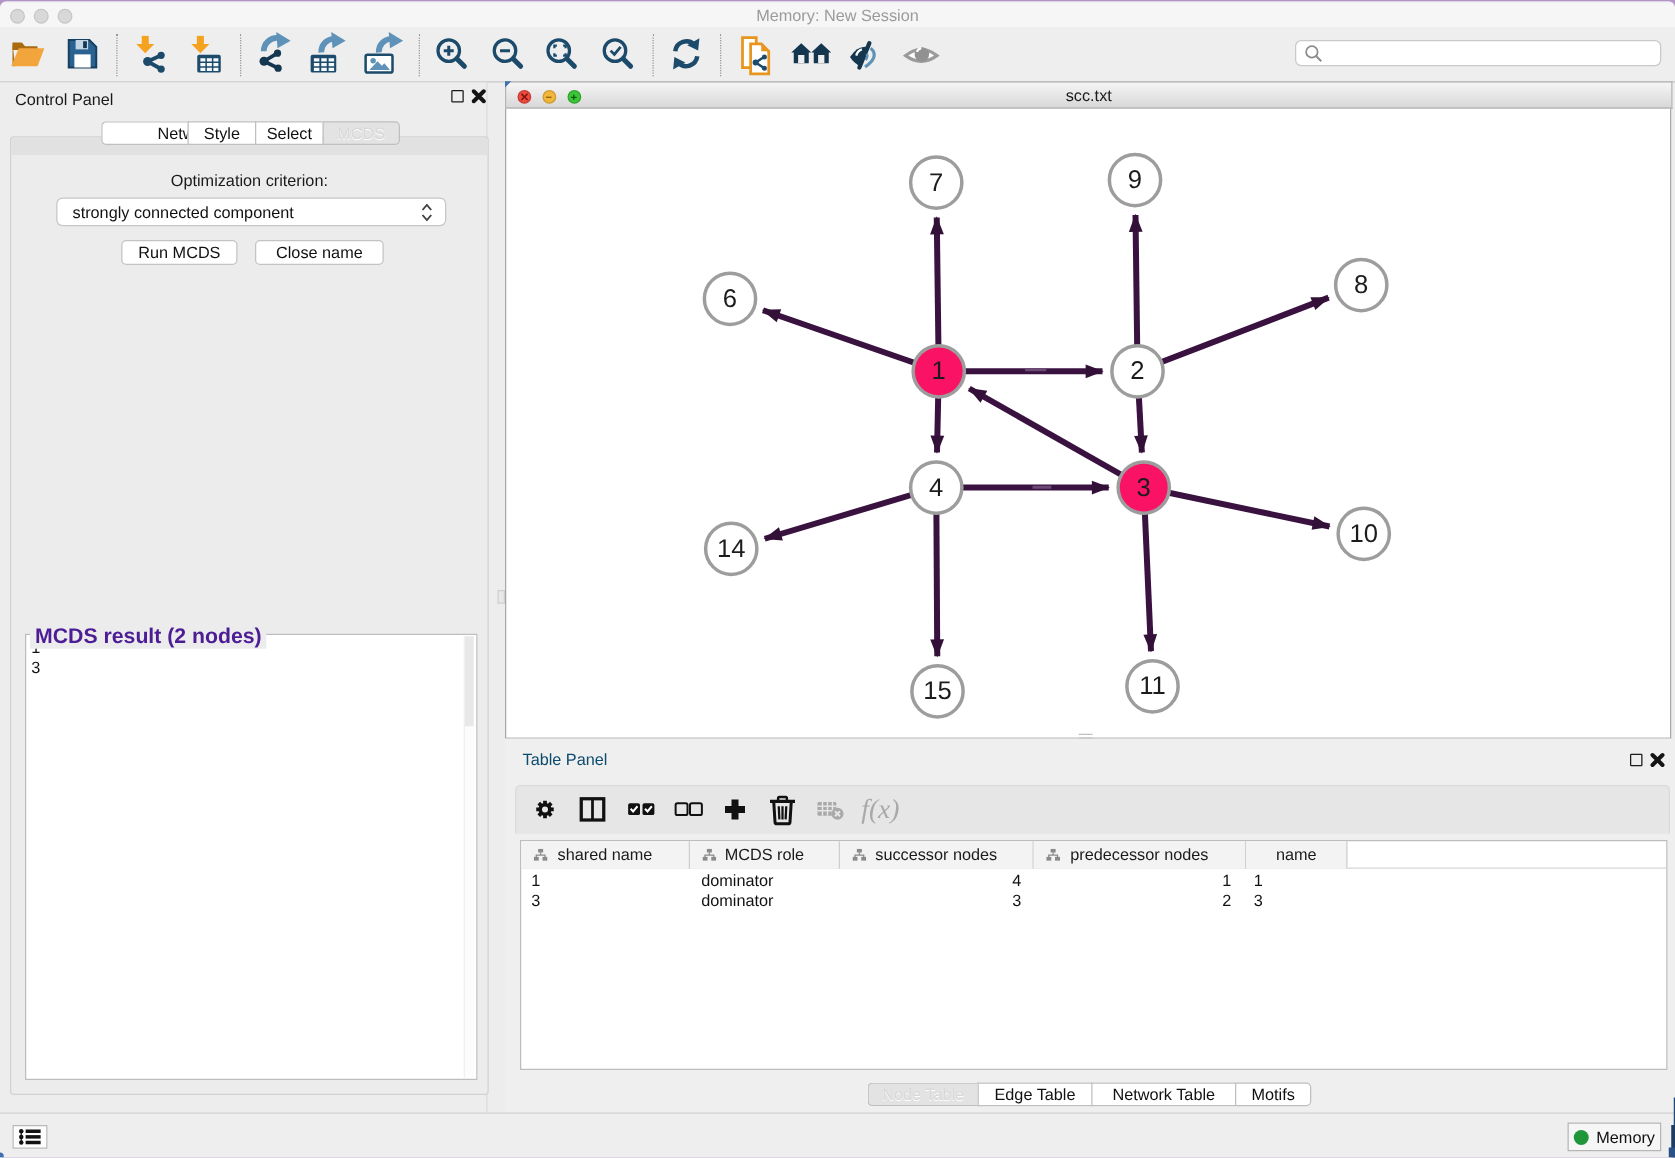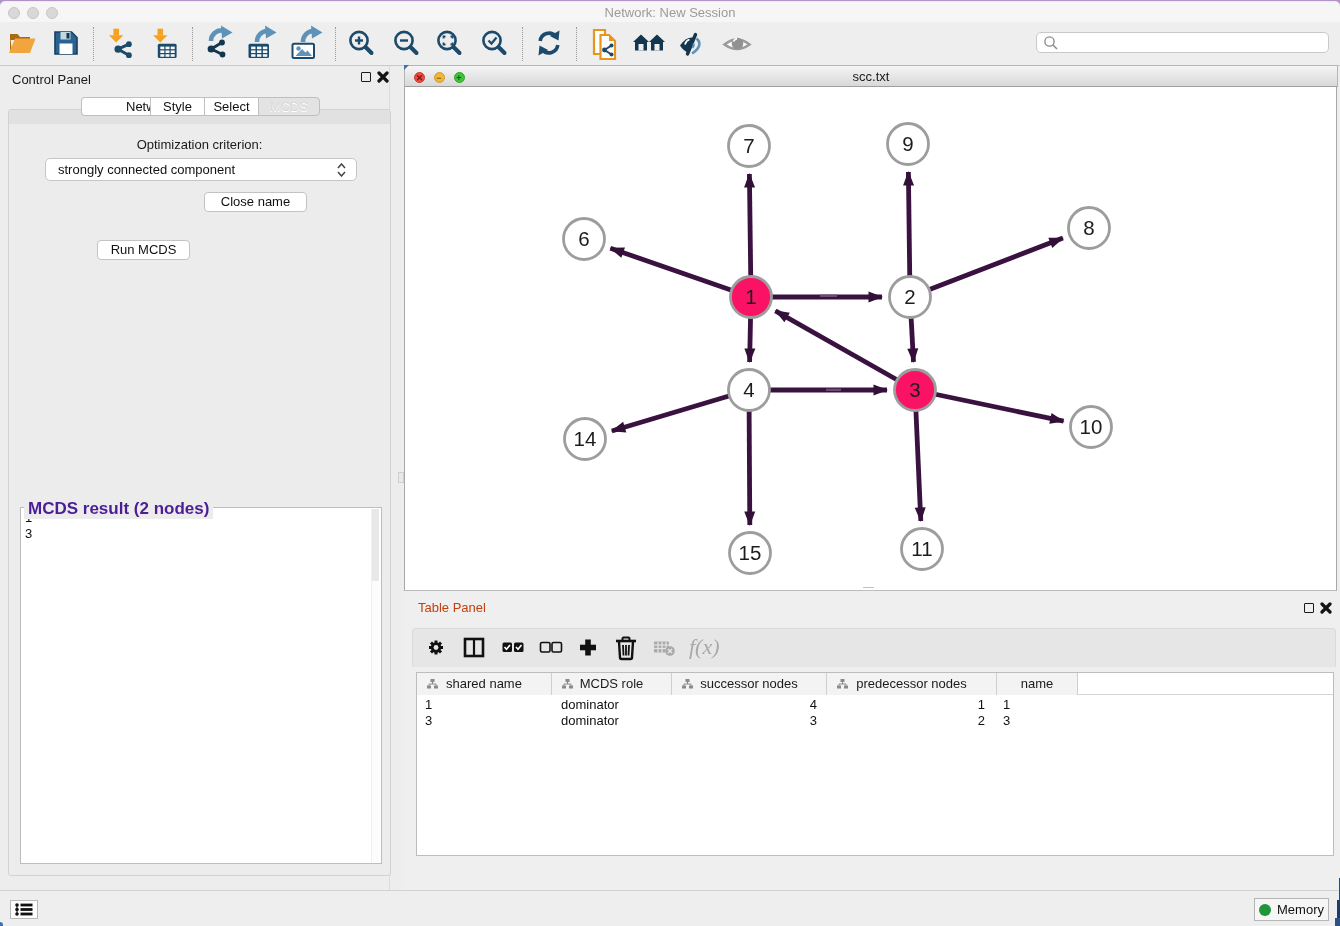--- a/index.html
+++ b/index.html
@@ -35,42 +35,42 @@
 #result-box { position:absolute; left:2px; top:8px; width:362px; height:357px; background:#fff; border:1px solid #bdbdbd; }
 #result-title { position:absolute; left:6px; top:0px; background:#ececec; padding:0 4px; font-size:17px; color:#4c1d95;font-weight:bold; }
 
 #netwin { position:absolute; left:404px; top:65px; width:934px; height:526px; }
 #net-titlebar { position:absolute; left:0; top:0; width:100%; height:22px; background:linear-gradient(#f5f5f5,#d8d8d8); border:1px solid #b5b5b5; border-bottom:1px solid #9e9e9e; }
 #net-title { position:absolute; left:0; top:3px; width:100%; text-align:center; font-size:13px; color:#1a1a1a; }
 .mac { position:absolute; top:5.5px; width:11px; height:11px; border-radius:50%; font-size:9px; line-height:11px; text-align:center; font-weight:bold; }
 #canvas { position:absolute; left:0; top:22px; width:933px; height:504px; background:#fff; border-left:1px solid #a8a8a8; border-right:1px solid #a8a8a8; border-bottom:1px solid #bbb; }
 
 #tablepanel { position:absolute; left:404px; top:591px; width:936px; height:299px; background:#efefef; }
-#tp-title { position:absolute; left:14px; top:9px; font-size:13px; color:#c2410c; }
+#tp-title { position:absolute; left:14px; top:9px; font-size:13px; color:#0c4a6e; }
 #tp-toolbar { position:absolute; left:8px; top:37px; width:924px; height:39px; background:#e6e6e6; border:1px solid #dadada; border-radius:4px 4px 0 0; border-bottom:none; }
 #tp-table { position:absolute; left:12px; top:81px; width:918px; height:184px; background:#fff; border:1px solid #bdbdbd; }
 .hicon { position:absolute; left:10px; top:6px; }
 #tp-header { position:absolute; left:0; top:0; width:100%; height:22px; border-bottom:1px solid #d6d6d6; font-size:13px; color:#1a1a1a; }
 .hcell { position:absolute; top:0; height:22px; background:#f3f3f3; border-right:1px solid #cfcfcf; text-align:center; line-height:22px; }
 .tcell { position:absolute; font-size:13px; color:#111; height:16px; line-height:16px; }
 #tp-tabs { position:absolute; left:290px; top:275px; height:19px; display:flex; }
 
 #statusbar { position:absolute; left:0; top:890px; width:1340px; height:36px; background:#eeeeee; border-top:1px solid #d2d2d2; }
 #sb-btn { position:absolute; left:10px; top:9px; width:28px; height:19px; background:#fdfdfd; border:1px solid #b9b9b9; }
 #mem-btn { position:absolute; left:1254px; top:7px; width:75px; height:23px; background:#f6f6f6; border:1px solid #b5b5b5; font-size:13px; color:#111; text-align:center; line-height:21px; }
 .frag { position:absolute; background:#2a4a70; }
 </style>
 </head>
 <body>
 <div id="appwin"></div>
 <div id="titlebar">
   <div class="tl" style="left:8px;"></div>
   <div class="tl" style="left:27px;"></div>
   <div class="tl" style="left:46px;"></div>
-  <div id="title-text">Network: New Session</div>
+  <div id="title-text">Memory: New Session</div>
 </div>
 <div id="toolbar">
   <div class="sep" style="left:93px;"></div>
   <div class="sep" style="left:192px;"></div>
   <div class="sep" style="left:335px;"></div>
   <div class="sep" style="left:522px;"></div>
   <div class="sep" style="left:576px;"></div>
   <svg id="mainicons" style="position:absolute;left:0;top:0;" width="770" height="43" viewBox="0 0 770 43">
 
     <g transform="translate(22,21)">
@@ -241,21 +241,21 @@
     <div class="tab" style="width:54px;">Select</div>
     <div class="tab sel last" style="width:62px;">MCDS</div>
   </div>
   <div id="cp-content">
     <div class="topband"></div>
     <div id="combo">strongly connected component<svg width="9" height="14" viewBox="0 0 9 14" style="position:absolute; right:10px; top:4px;">
           <path d="M1,5 L4.5,1 L8,5" fill="none" stroke="#444" stroke-width="1.5"></path>
           <path d="M1,9 L4.5,13 L8,9" fill="none" stroke="#444" stroke-width="1.5"></path>
         </svg></div>
     <div id="opt-label">Optimization criterion:</div>
-    <div class="btn" style="left:88px; top:82px; width:93px;margin-top:48px;">Run MCDS</div>
+    <div class="btn" style="left:88px; top:82px; width:93px;">Run MCDS</div>
     <div class="btn" style="left:195px; top:82px; width:103px;">Close name</div>
     <div id="result-group">
       <div id="result-box">
         <div style="position:absolute; left:4px; top:2px; font-size:13px; color:#111; line-height:16px;">1<br>3</div>
         <div style="position:absolute; right:2px; top:1px; width:8px; height:353px; background:#fcfcfc; border-left:1px solid #f0f0f0;"></div>
         <div style="position:absolute; right:2px; top:1px; width:7px; height:72px; background:#e8e8e8;"></div>
       </div>
       <div id="result-title">MCDS result (2 nodes)</div>
     </div>
   </div>
@@ -435,20 +435,26 @@
       <div class="tcell" style="left:255px; top:23.5px; width:145px; text-align:right;">4</div>
       <div class="tcell" style="left:410px; top:23.5px; width:158px; text-align:right;">1</div>
       <div class="tcell" style="left:586px; top:23.5px;">1</div>
       <div class="tcell" style="left:8px; top:39.5px;">3</div>
       <div class="tcell" style="left:144px; top:39.5px;">dominator</div>
       <div class="tcell" style="left:255px; top:39.5px; width:145px; text-align:right;">3</div>
       <div class="tcell" style="left:410px; top:39.5px; width:158px; text-align:right;">2</div>
       <div class="tcell" style="left:586px; top:39.5px;">3</div>
     </div>
   </div>
+  <div id="tp-tabs">
+    <div class="tab first sel" style="width:88px;">Node Table</div>
+    <div class="tab" style="width:91px;">Edge Table</div>
+    <div class="tab" style="width:115px;">Network Table</div>
+    <div class="tab last" style="width:61px;">Motifs</div>
+  </div>
 </div>
 <div id="statusbar">
   <div id="sb-btn">
     <svg width="18" height="13" viewBox="0 0 18 13" style="position:absolute;left:4px;top:2px;">
       <g fill="#111">
         <circle cx="2" cy="2" r="1.8"></circle>
           <circle cx="2" cy="6.5" r="1.8"></circle>
           <circle cx="2" cy="11" r="1.8"></circle>
         <rect x="5.5" y="0.6" width="12" height="2.8"></rect>
           <rect x="5.5" y="5.1" width="12" height="2.8"></rect>

